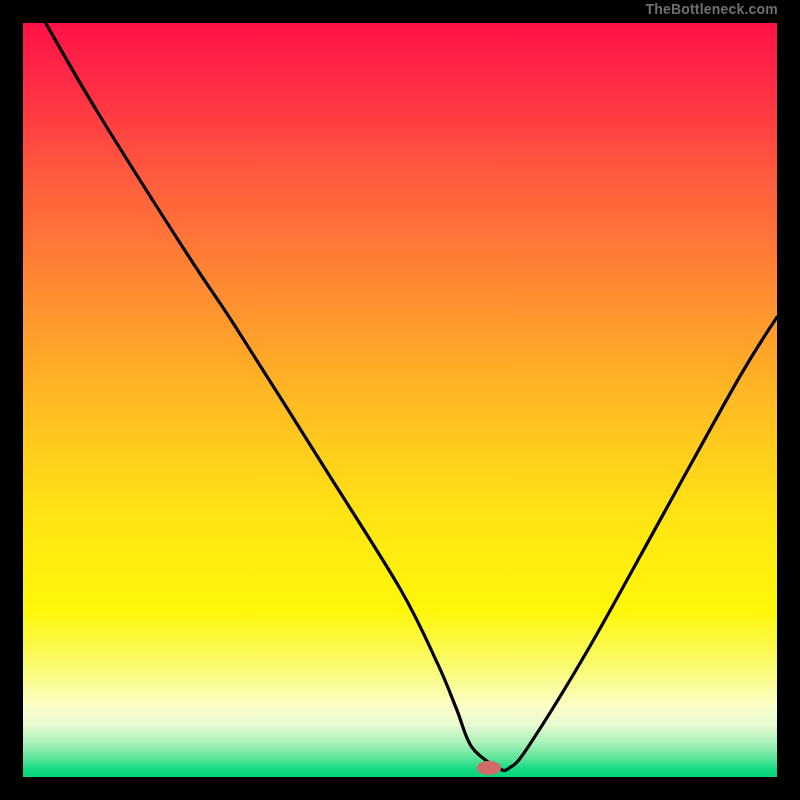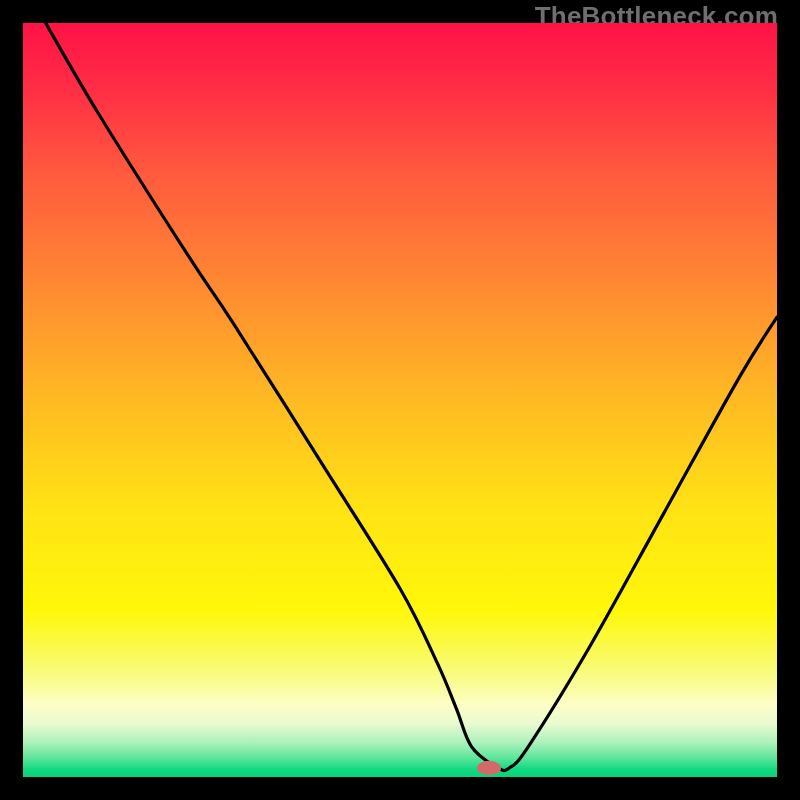--- a/index.html
+++ b/index.html
@@ -24,21 +24,21 @@
     left: 23px;
     top: 23px;
     width: 754px;
     height: 754px;
   }
   .watermark {
     position: absolute;
     top: 1px;
     right: 22px;
     color: #6f6f6f;
-    font-size: 26px;
+    font-size: 14px;
     font-weight: 600;
     letter-spacing: 0.2px;
   }
   svg { display: block; }
 </style>
 </head>
 <body>
 
 <div class="frame">
 

